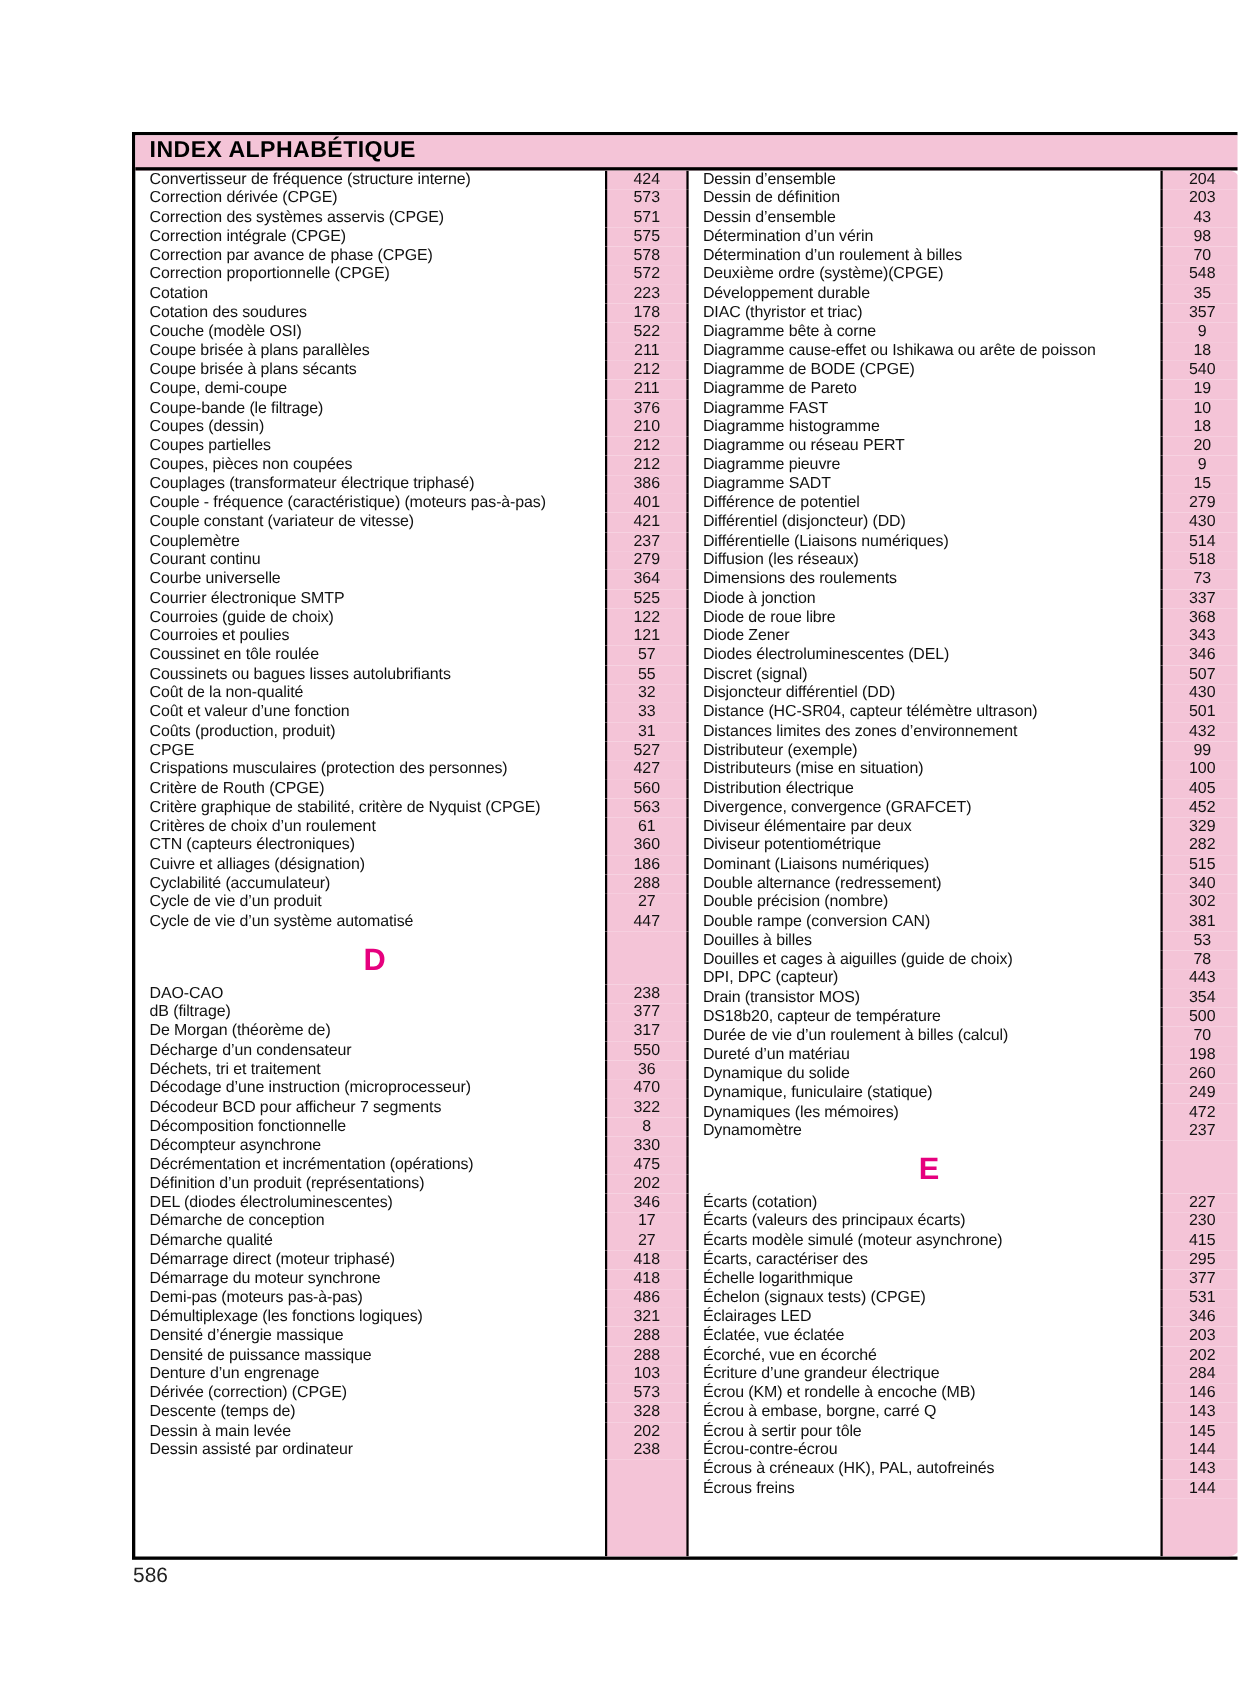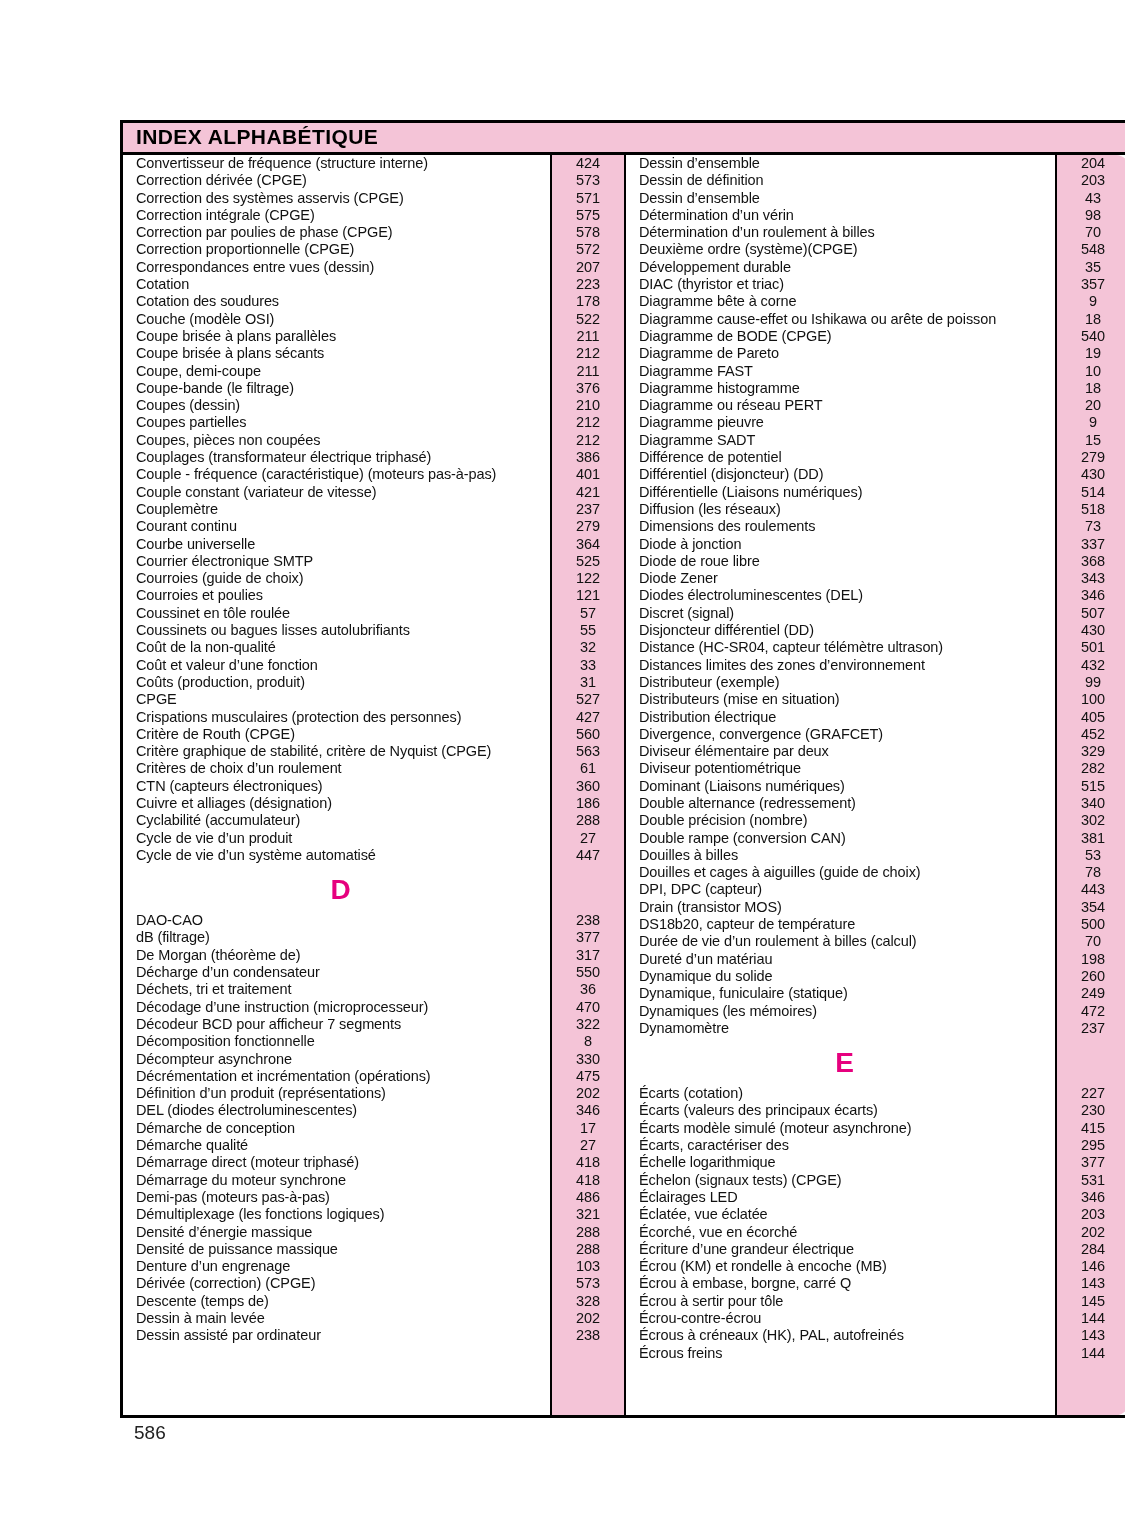--- a/index.html
+++ b/index.html
@@ -77,21 +77,21 @@
     padding-bottom: 7px;
   }
   .section-letter {
     color: var(--accent, #e6007e);
     font-size: 28px;
     font-weight: bold;
     line-height: 30px;
   }
   .page-number {
     position: absolute;
-    left: 134px;
+    left: 121px;
     top: 1422px;
     font-size: 19px;
     color: #222;
   }
 </style>
 </head>
 <body>
 
 <div class="index-box">
   <div class="title-bar">INDEX ALPHABÉTIQUE</div>
@@ -107,30 +107,26 @@
         </div>
         <div class="row entry-row">
           <div class="cell-text">Correction des systèmes asservis (CPGE)</div>
           <div class="cell-num">571</div>
         </div>
         <div class="row entry-row">
           <div class="cell-text">Correction intégrale (CPGE)</div>
           <div class="cell-num">575</div>
         </div>
         <div class="row entry-row">
-          <div class="cell-text">Correction par poulies de phase (CPGE)</div>
+          <div class="cell-text">Correction par avance de phase (CPGE)</div>
           <div class="cell-num">578</div>
         </div>
         <div class="row entry-row">
           <div class="cell-text">Correction proportionnelle (CPGE)</div>
           <div class="cell-num">572</div>
-        </div>
-        <div class="row entry-row">
-          <div class="cell-text">Correspondances entre vues (dessin)</div>
-          <div class="cell-num">207</div>
         </div>
         <div class="row entry-row">
           <div class="cell-text">Cotation</div>
           <div class="cell-num">223</div>
         </div>
         <div class="row entry-row">
           <div class="cell-text">Cotation des soudures</div>
           <div class="cell-num">178</div>
         </div>
         <div class="row entry-row">

